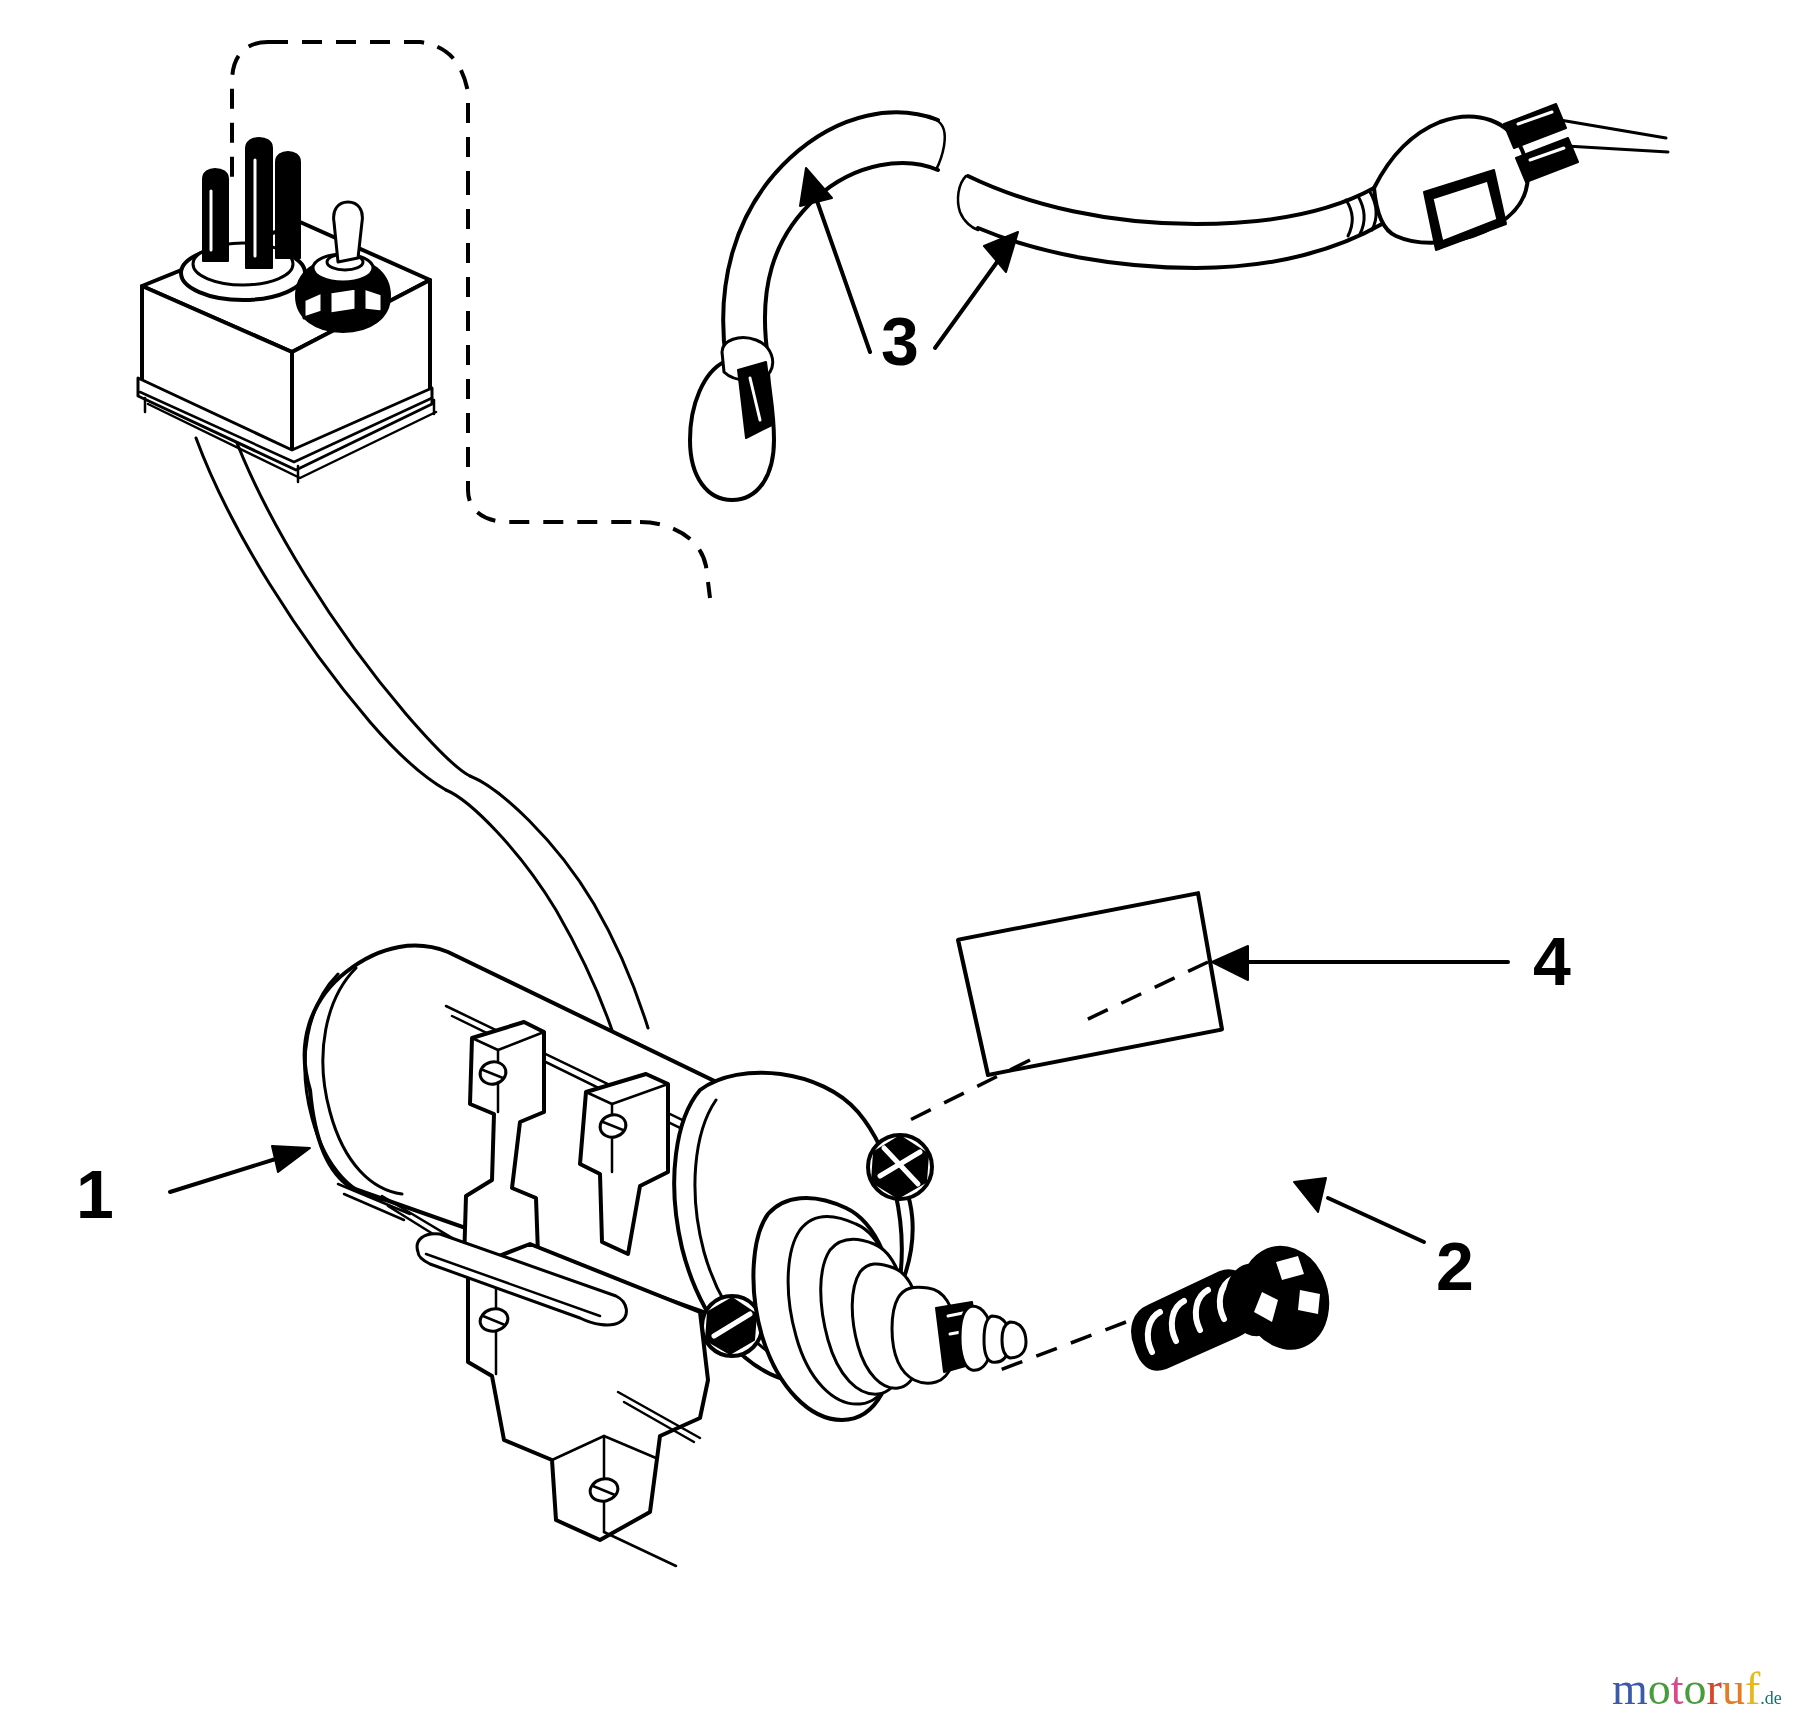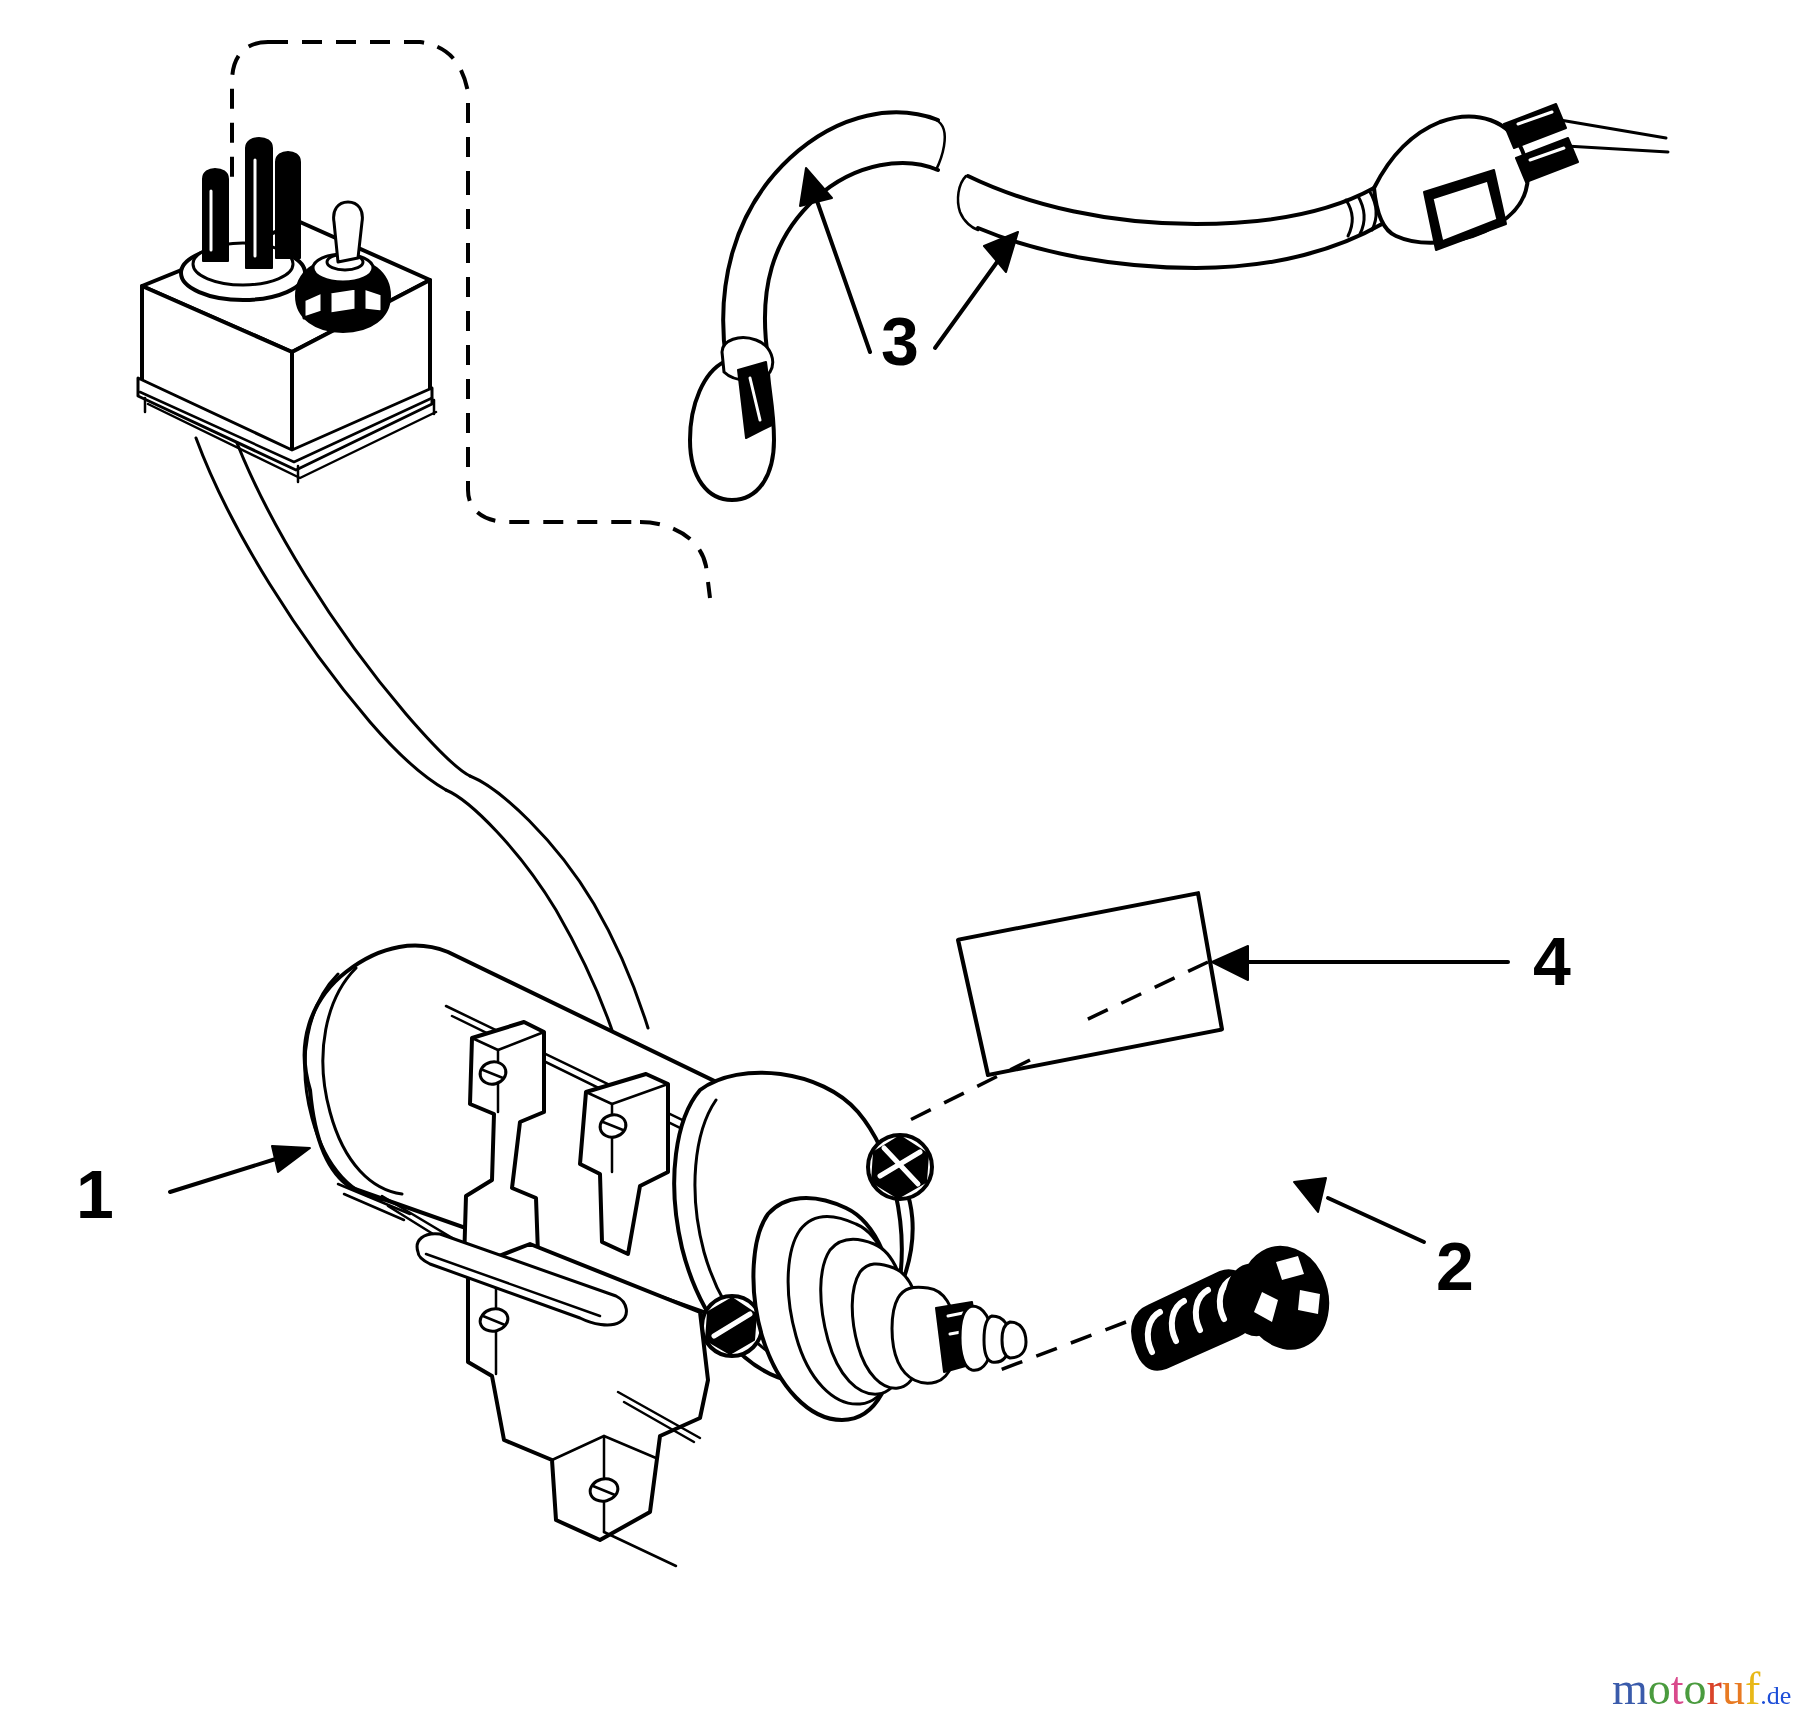--- a/index.html
+++ b/index.html
@@ -89,22 +89,22 @@
   }
   .wm {
     position: absolute;
     font-family: "Liberation Serif", serif;
     font-size: 46px;
     letter-spacing: 0px;
     white-space: nowrap;
     line-height: 1;
   }
   .wm .de {
-    font-size: 26px;
-    color: #1d4ed8;
+    font-size: 18px;
+    color: #0f766e;
   }
 </style>
 </head>
 <body>
 
 <div id="page">
 
   <svg id="diagram" viewBox="0 0 1800 1732">
 
     <g>

